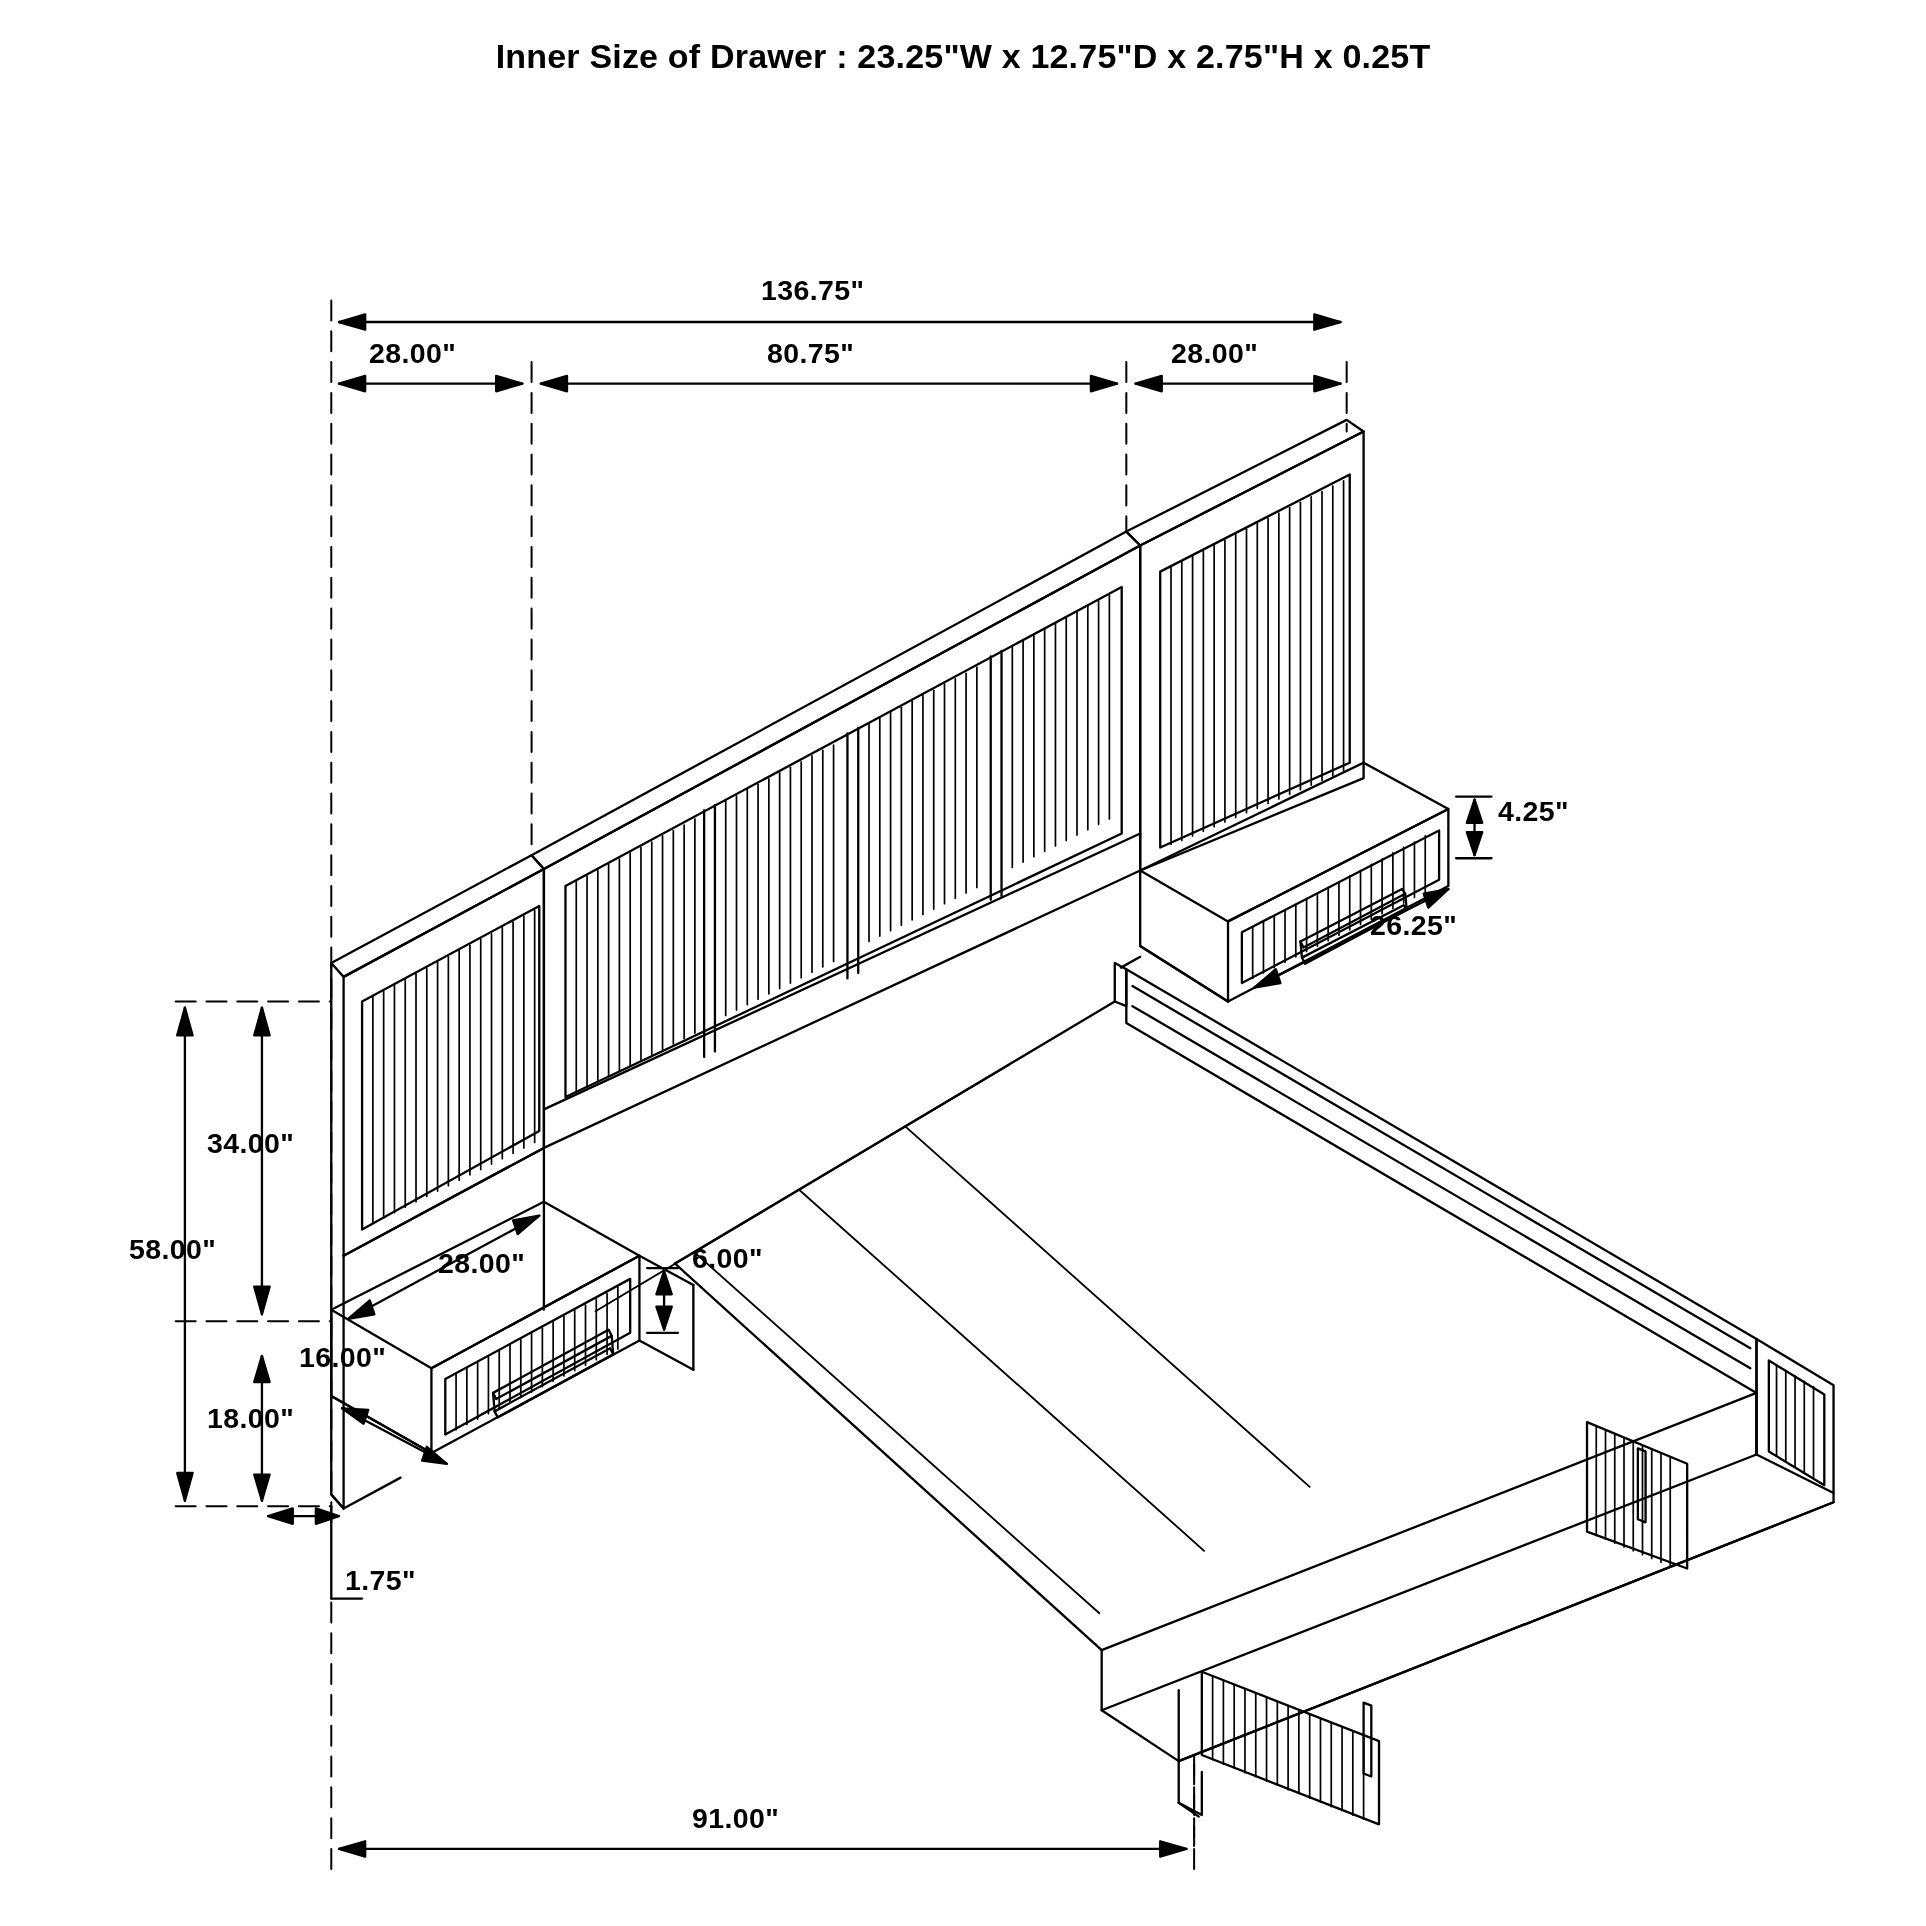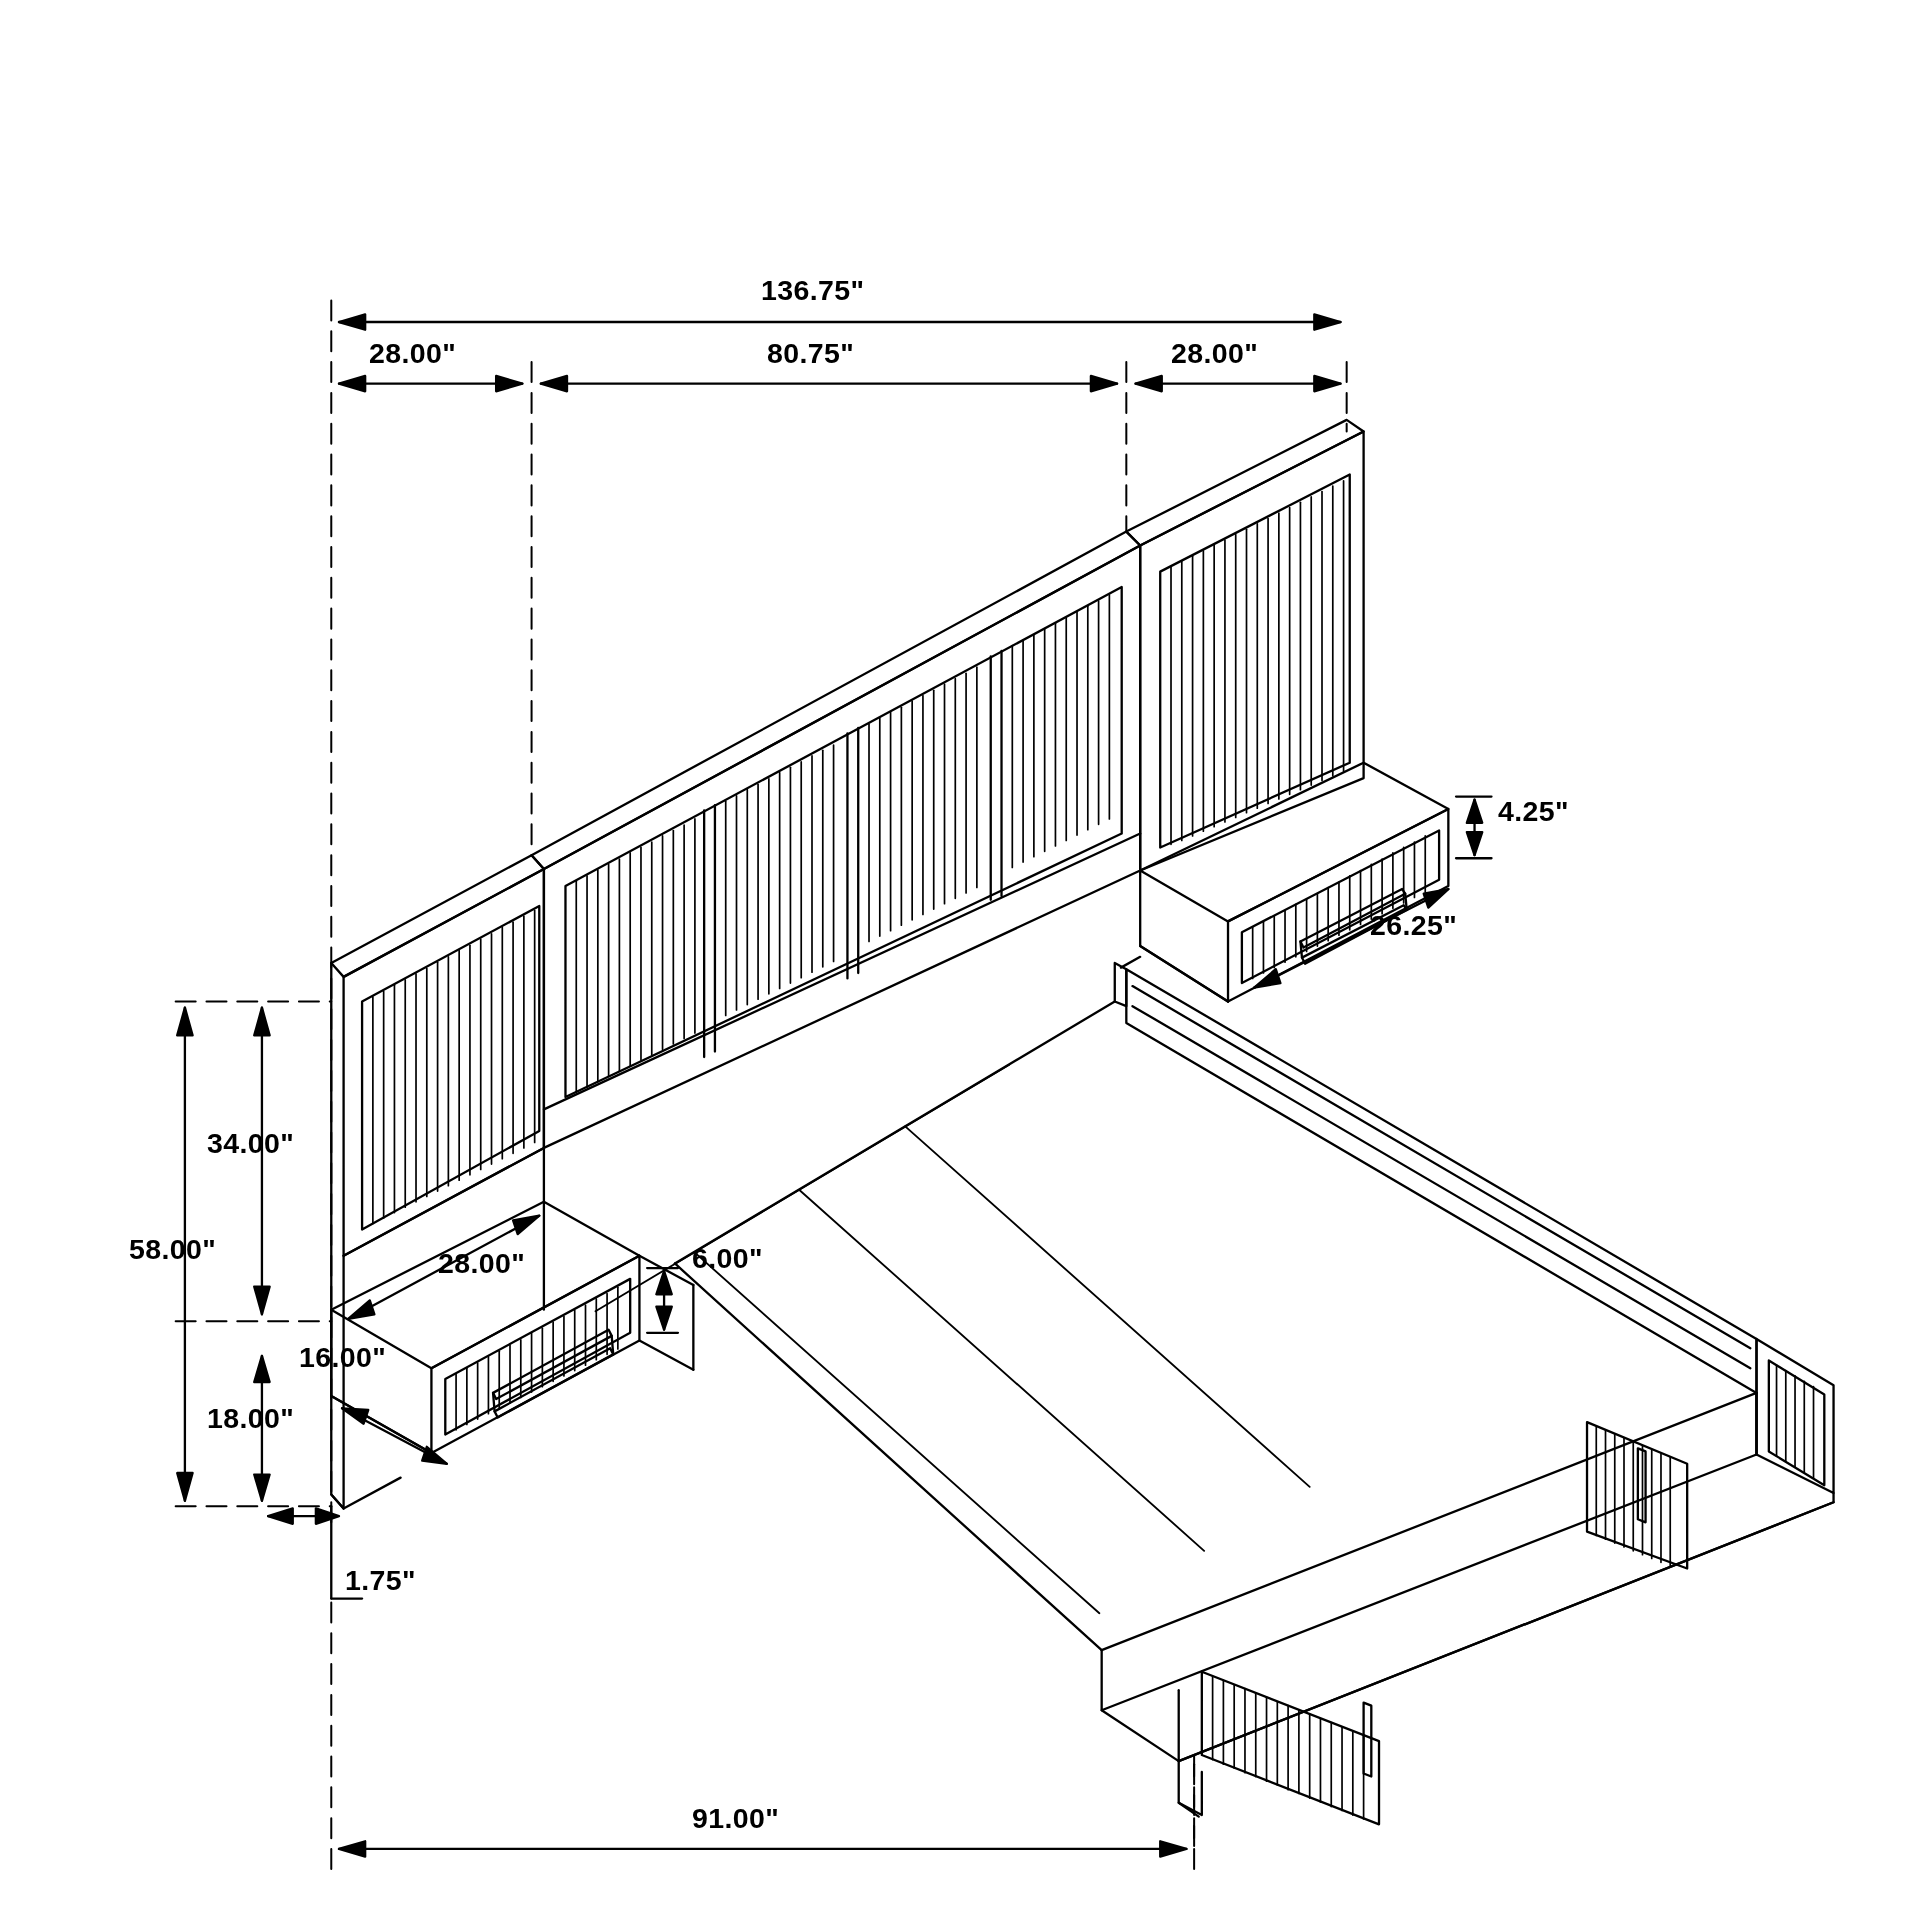--- a/index.html
+++ b/index.html
@@ -46,20 +46,21 @@
     font-weight: bold;
     white-space: nowrap;
     letter-spacing: 0.4px;
   }
 </style>
 </head>
 <body>
 
 <div id="stage">
 
+  <div class="title">Inner Size of Drawer : 23.25"W x 12.75"D x 2.75"H x 0.25T</div>
 
   <svg class="dwg" viewBox="0 0 2500 2500">
     <g fill="none" stroke="#000000" stroke-width="3" stroke-linejoin="round" stroke-linecap="round">
 
       <g stroke-dasharray="26 14" stroke-width="2.6">
         <line x1="430" y1="390" x2="430" y2="1980"></line>
         <line x1="690" y1="470" x2="690" y2="1110"></line>
         <line x1="1462" y1="470" x2="1462" y2="690"></line>
         <line x1="1748" y1="470" x2="1748" y2="560"></line>
         <line x1="1550" y1="2290" x2="1550" y2="2400"></line>

